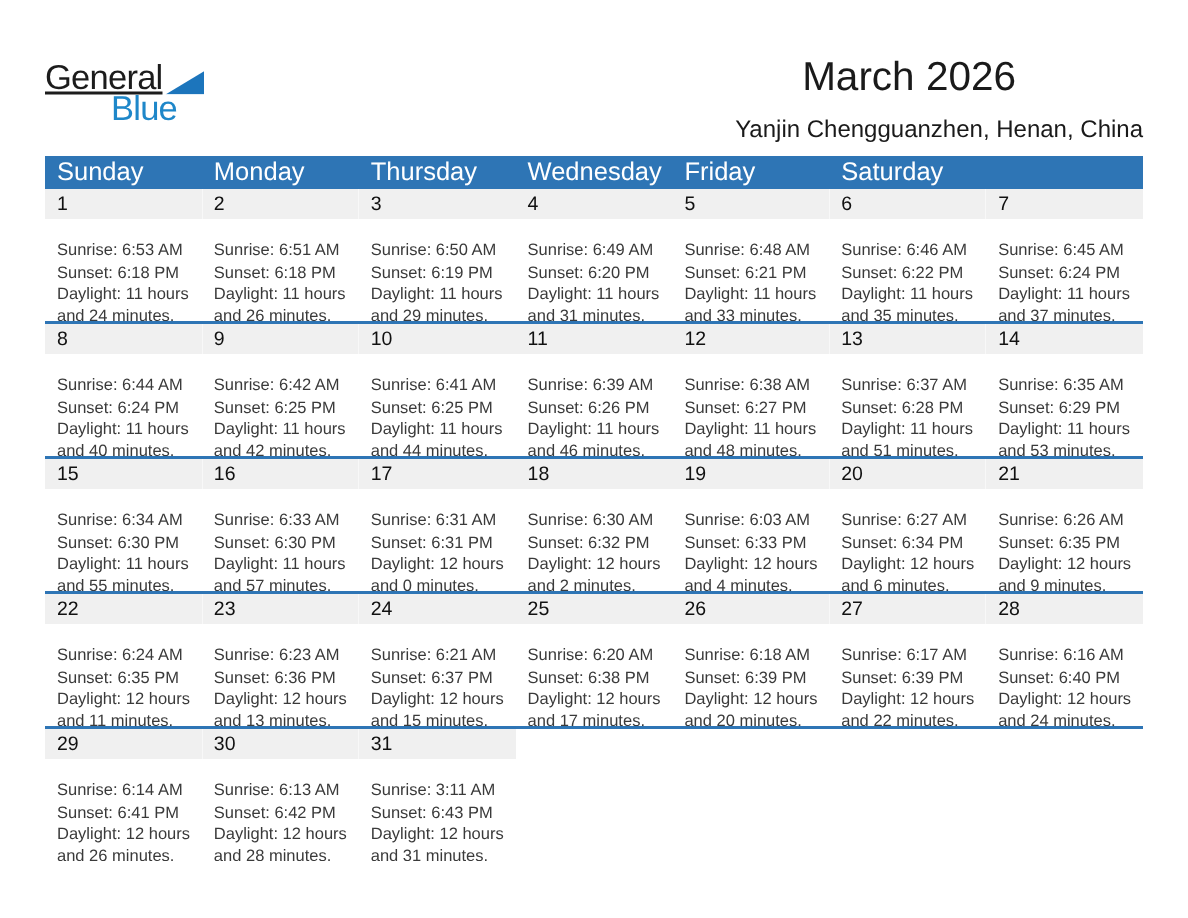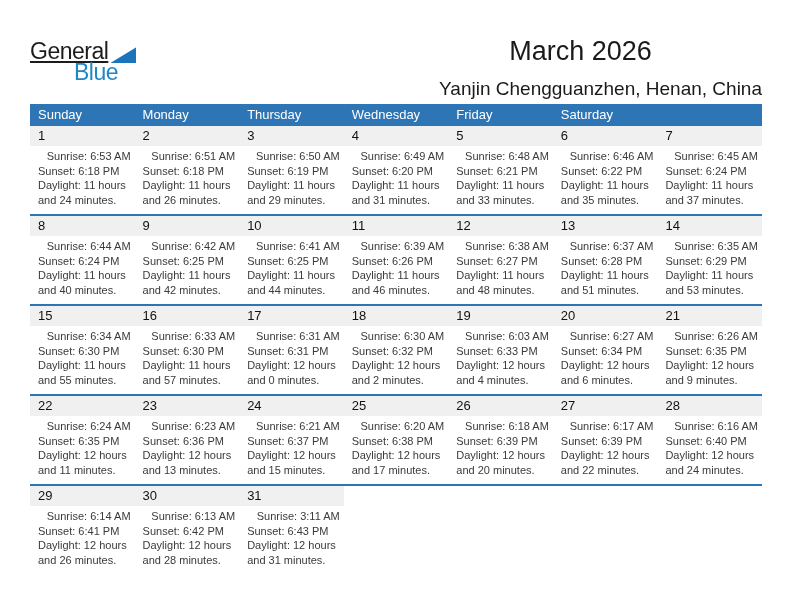--- a/index.html
+++ b/index.html
@@ -18,33 +18,33 @@
   
   .logo{position:absolute;left:30px;top:38px;}
   .logo-line1{display:flex;align-items:flex-end;font-size:23px;color:#1c1c1c;letter-spacing:-0.5px;text-decoration:underline;}
   .logo-triangle{width:26px;height:17px;margin-left:2px;margin-bottom:2px;background:var(--triangle-blue);
     clip-path:polygon(0 100%, 100% 100%, 100% 8%);}
   .logo-line2{font-size:23px;color:var(--logo-blue);margin:-6px 0 0 44px;letter-spacing:-0.5px;}
 
   
   .title-block{position:absolute;right:30px;top:36px;text-align:center;}
   .page-title{font-size:27px;color:var(--text-dark);font-weight:400;}
-  .page-subtitle{font-size:19px;color:var(--text-dark);margin-top:11px;font-weight:400;margin-left:40px;}
+  .page-subtitle{font-size:16px;color:var(--text-dark);margin-top:11px;font-weight:400;margin-left:40px;}
 
   
   .calendar{position:absolute;left:30px;top:104px;width:732px;}
   .weekday-row{display:grid;grid-template-columns:repeat(7,1fr);background:var(--header-bg);height:22px;}
-  .weekday-cell{color:#ffffff;font-size:13px;line-height:22px;padding-left:8px;overflow:hidden;white-space:nowrap;}
+  .weekday-cell{color:#ffffff;font-size:17px;line-height:22px;padding-left:8px;overflow:hidden;white-space:nowrap;}
 
   .week-row{display:grid;grid-template-columns:repeat(7,1fr);height:88px;}
   .week-row.sep{border-top:2px solid var(--separator);height:90px;}
   .day-cell{overflow:hidden;}
   .day-band{background:var(--band-bg);height:20px;padding-left:8px;font-size:13px;line-height:20px;color:#111111;}
   .line{font-size:11px;line-height:14.5px;color:var(--text-detail);padding-left:8px;padding-right:4px;white-space:nowrap;}
-  .line.first{margin-top:3px;text-align:right;}
+  .line.first{margin-top:14px;}
 </style>
 </head>
 <body>
 
 <div class="page">
 
   <div class="logo">
     <div class="logo-line1">
       <span>General</span>
       <span class="logo-triangle"></span>

